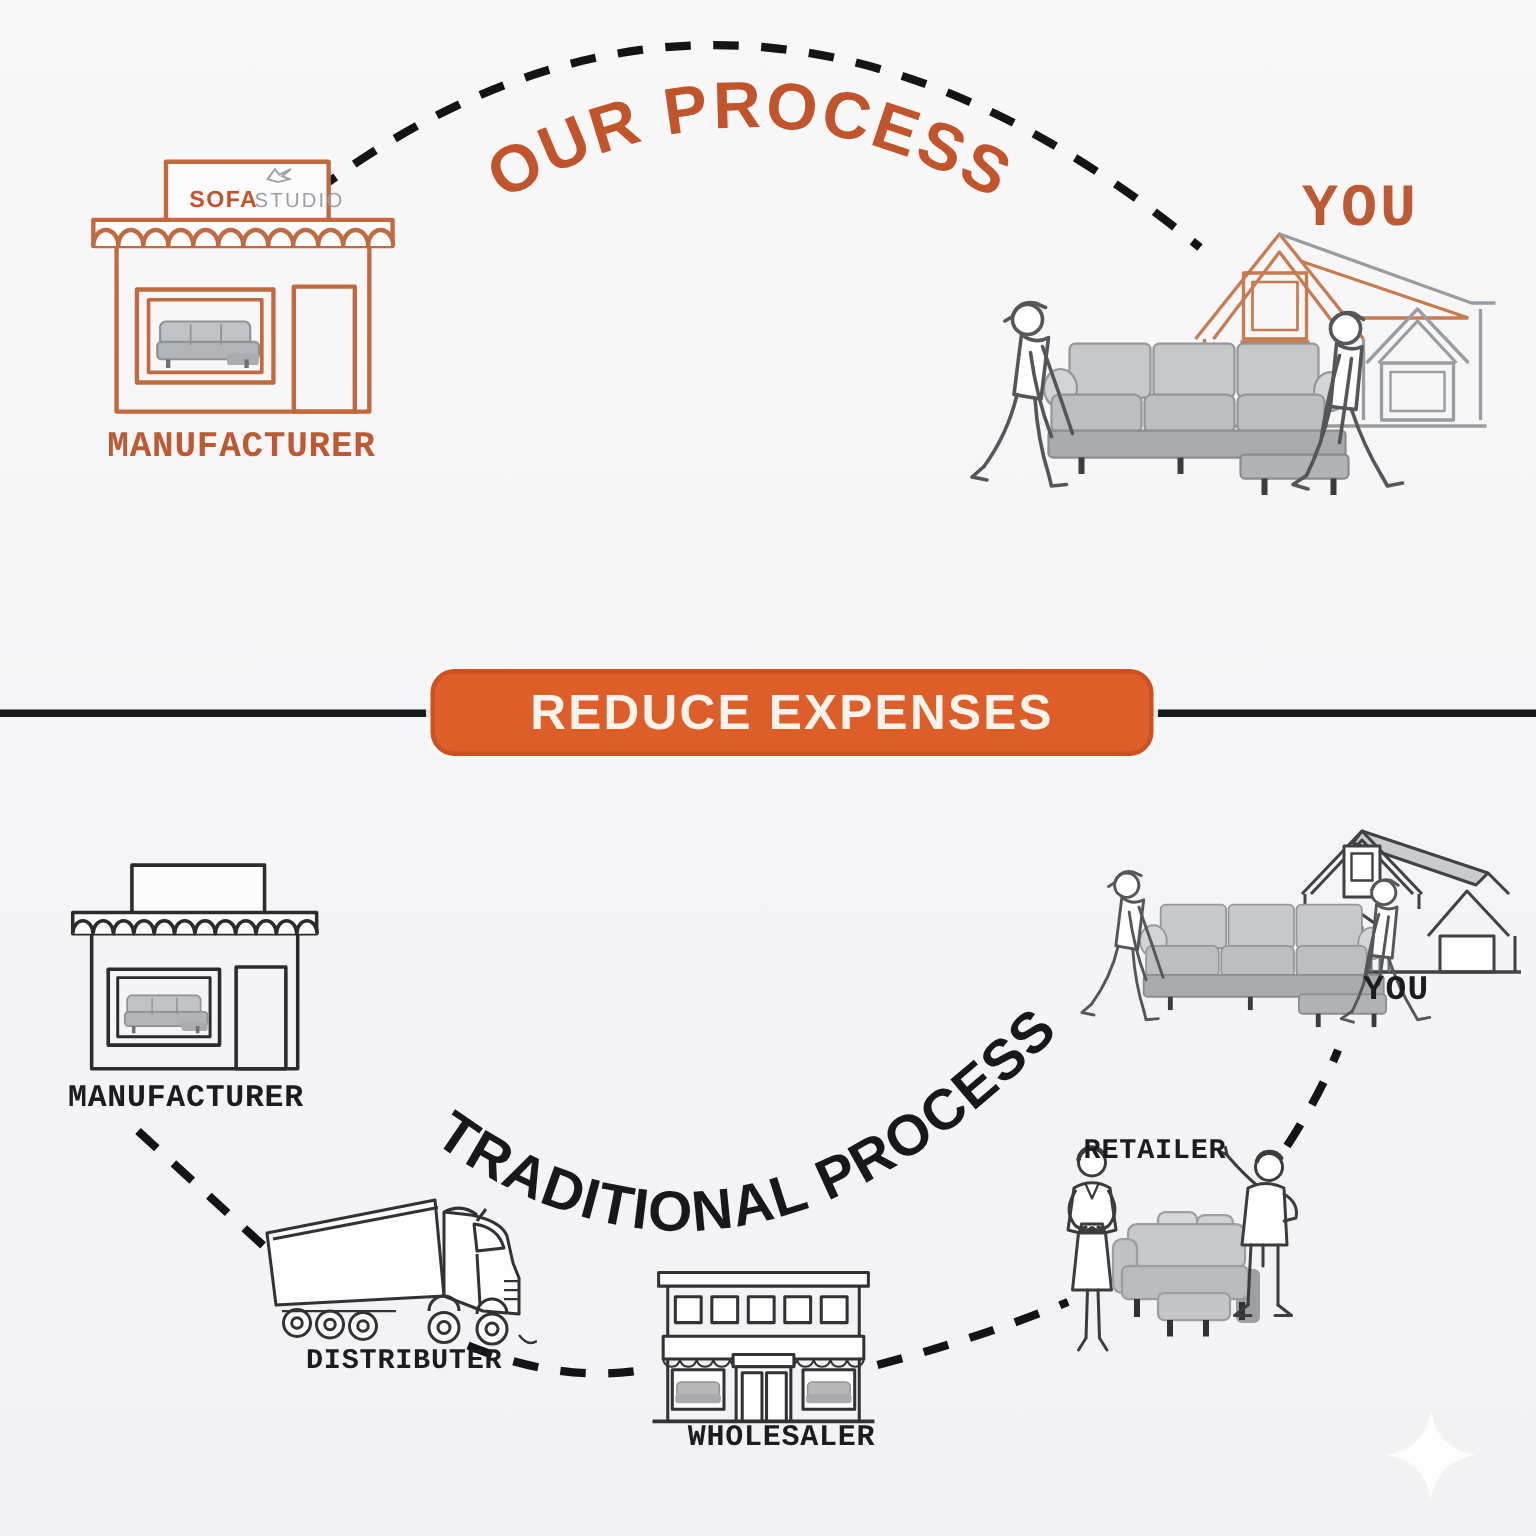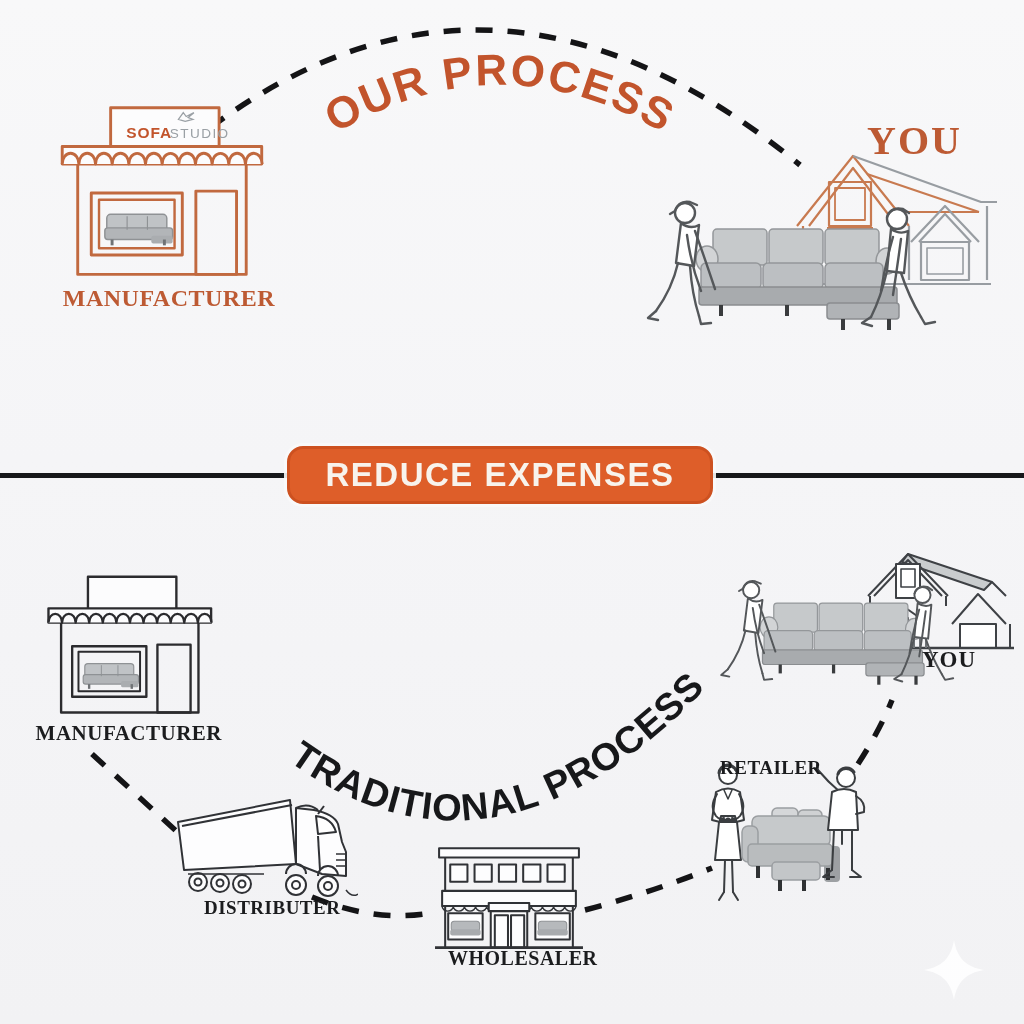--- a/index.html
+++ b/index.html
@@ -4,31 +4,31 @@
 <style>
   html,body{margin:0;padding:0;background:#e8e8ea;}
   .canvas{
     position:relative;width:1024px;height:1024px;overflow:hidden;
     background:linear-gradient(180deg,#f8f8f9 0%,#f5f5f7 45%,#f2f2f4 100%);
     font-family:"Liberation Sans",sans-serif;
   }
   .abs{position:absolute;}
   svg{display:block;}
   .lbl{
-    position:absolute;font-weight:800;text-align:right;
+    position:absolute;font-weight:800;text-align:center;
     letter-spacing:.5px;color:#1b1c1e;line-height:1.05;
-    font-family:Liberation Serif, serif;
+    font-family:Liberation Mono, monospace;
   }
   .lbl.orange{color:#bd5a33;}
   .divider-line{
     position:absolute;left:0;right:0;top:473px;height:5px;
     background:#17181a;z-index:3;
   }
   .banner{
-    position:absolute;left:287px;top:446px;width:426px;height:58px;
+    position:absolute;left:287px;top:446px;width:482px;height:58px;
     background:#de5e29;border:3px solid #cd5120;border-radius:16px;
     box-shadow:0 0 0 3px rgba(250,250,250,.9);
     display:flex;align-items:center;justify-content:center;
     z-index:4;box-sizing:border-box;
   }
   .banner span{
     color:#f8f3ec;font-size:33px;font-weight:800;letter-spacing:1.5px;
   }
   .z1{z-index:1}.z2{z-index:2}.z3{z-index:3}
 </style>

